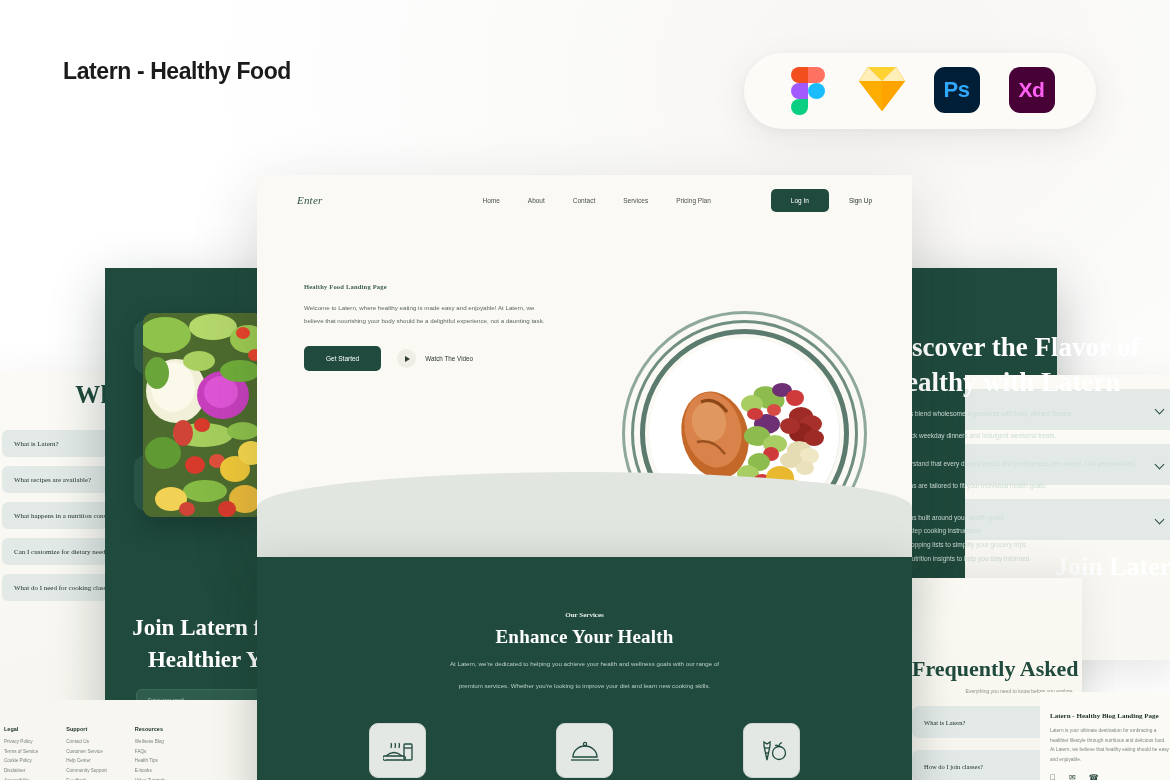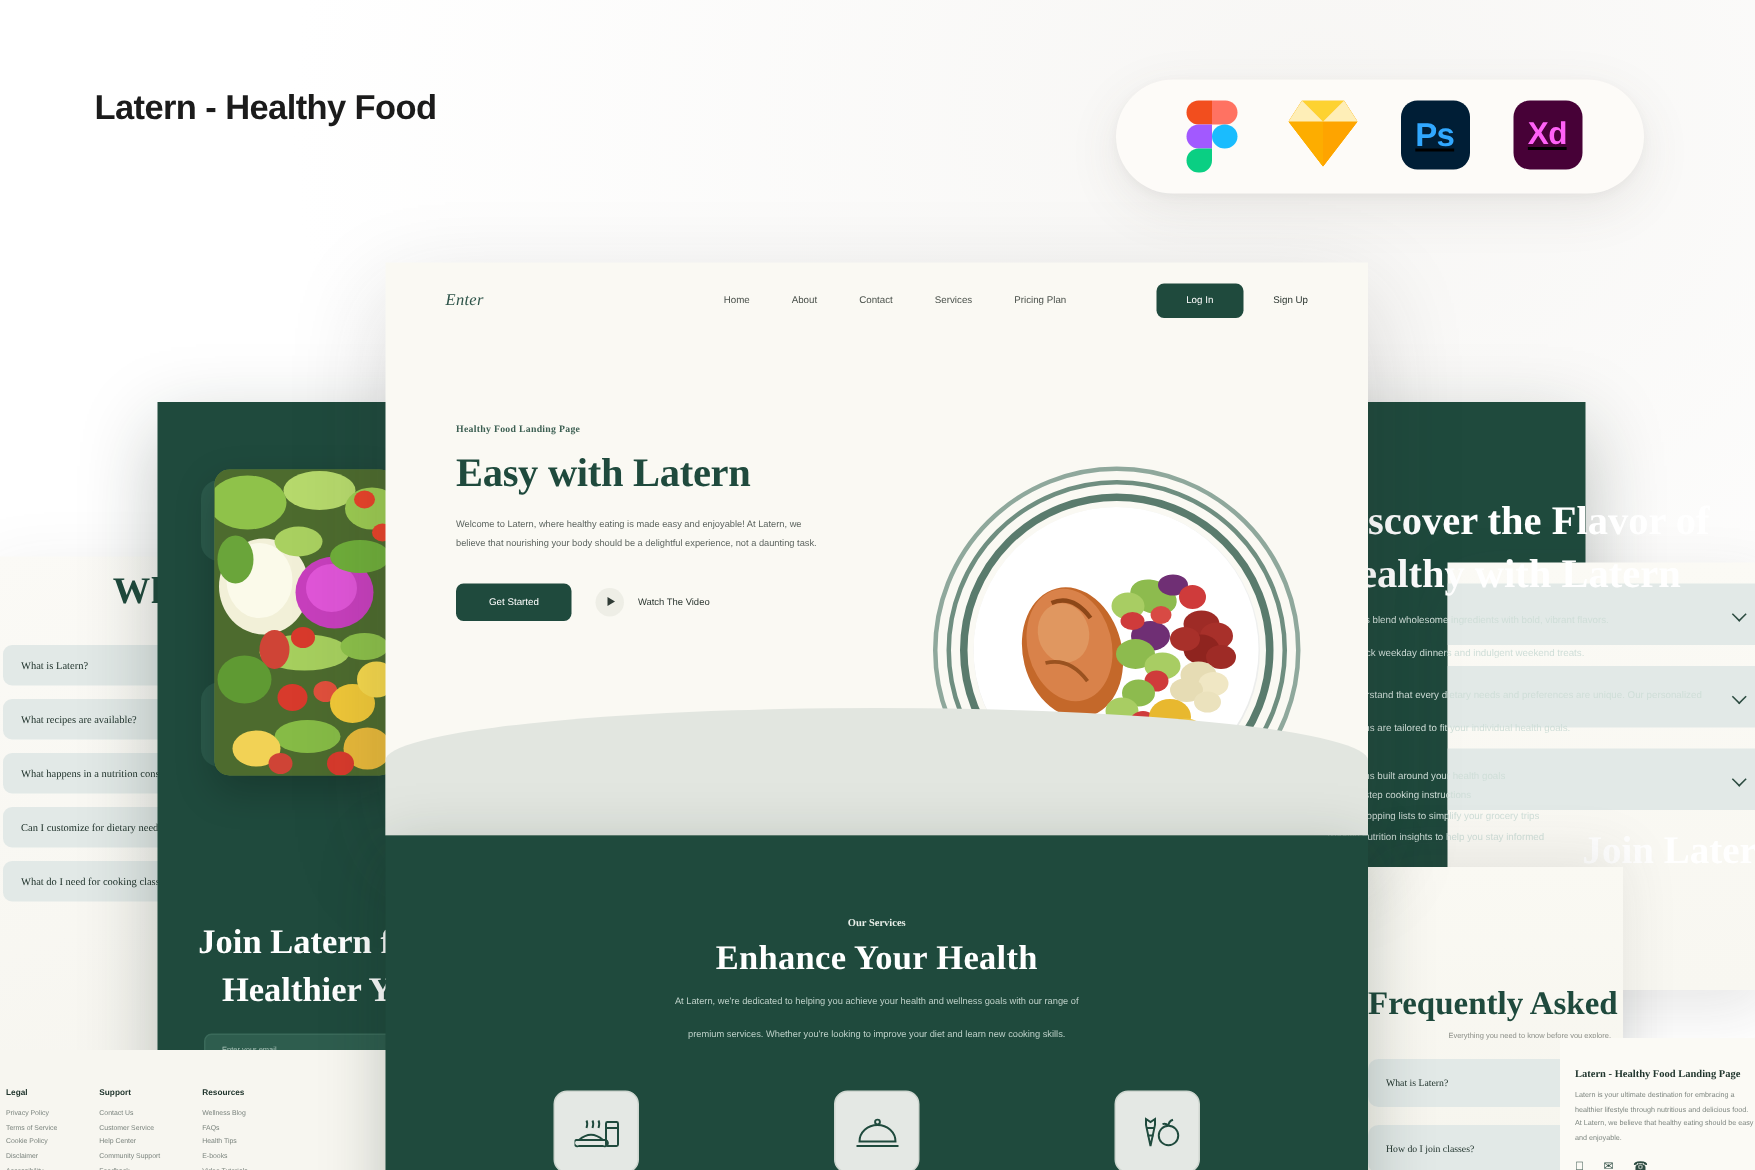--- a/index.html
+++ b/index.html
@@ -23,21 +23,20 @@
     line-height: 1.45;
   }
 
   
   .app-badge {
     position: absolute; left: 744px; top: 53px; width: 352px; height: 76px;
     background: #fdfbf8; border-radius: 38px; z-index: 40;
     display: flex; align-items: center; justify-content: space-around;
     padding: 0 26px;
     box-shadow: 0 10px 34px rgba(90,80,70,0.10), 0 2px 8px rgba(0,0,0,0.04);
-    text-decoration: underline;
   }
   .app-icon { width: 48px; height: 48px; position: relative; flex: 0 0 auto; }
 
   
   .figma { width: 34px; height: 48px; position: relative; margin: 0 auto; }
   .figma i { position: absolute; display: block; }
   .fg-a { width: 17px; height: 16px; left: 0;  top: 0;  background: #f24e1e; border-radius: 8px 0 0 8px; }
   .fg-b { width: 17px; height: 16px; left: 17px; top: 0; background: #ff7262; border-radius: 0 8px 8px 0; }
   .fg-c { width: 17px; height: 16px; left: 0;  top: 16px; background: #a259ff; border-radius: 8px 0 0 8px; }
   .fg-d { width: 17px; height: 16px; left: 17px; top: 16px; background: #1abcfe; border-radius: 50%; }
@@ -259,21 +258,21 @@
   .services {
     position: absolute; left: 257px; top: 557px; width: 655px; height: 273px;
     background: #1f4a3d; z-index: 21; overflow: hidden;
     box-shadow: 0 10px 40px rgba(20,40,33,0.25);
   }
   .svc-eyebrow {
     text-align: center; margin-top: 54px; font-family: "Liberation Serif", serif;
     font-size: 7px; color: #e8efe9; font-weight: 700;
   }
   .svc-h2 {
-    text-align: center; font-family: "Liberation Serif", serif; font-size: 23px;
+    text-align: center; font-family: "Liberation Serif", serif; font-size: 19px;
     color: #ffffff; font-weight: 700; margin-top: 7px; letter-spacing: 0.2px;
   }
   .svc-p { text-align: center; font-size: 6.2px; color: #bdd0c8; line-height: 2.1; margin-top: 9px; }
   .svc-icons { display: flex; justify-content: center; gap: 130px; margin-top: 31px; }
   .svc-icon-box {
     width: 57px; height: 55px; border-radius: 9px; background: #e4e8e4;
     display: flex; align-items: center; justify-content: center;
     border: 1px solid #cfd6d0;
   }
 </style>
@@ -444,21 +443,21 @@
       <span>What is Latern?</span>
       <span class="chev"></span>
     </div>
     <div class="rb-row">
       <span>How do I join classes?</span>
       <span class="chev"></span>
     </div>
   </div>
 
   <div class="footer-right">
-    <div class="fr-title">Latern - Healthy Food Landing Page</div>
+    <div class="fr-title">Latern - Healthy Blog Landing Page</div>
     <div class="fr-p">Latern is your ultimate destination for embracing a healthier lifestyle through nutritious and delicious food. At Latern, we believe that healthy eating should be easy and enjoyable.</div>
     <div class="fr-social">
       <i></i>
       <i>✉</i>
       <i>☎</i>
     </div>
   </div>
 
   <div class="hero-card">
     <div class="nav">
@@ -473,21 +472,20 @@
       <div class="nav-right">
         <button class="btn-login">Log In</button>
         <a href="#" class="link-signup">Sign Up</a>
       </div>
     </div>
 
     <div class="hero-body">
       <div class="hero-left">
         <div class="eyebrow">Healthy Food Landing Page</div>
         <div class="hero-h1">
-          <div>Easy with Latern</div>
         </div>
         <div class="hero-p">Welcome to Latern, where healthy eating is made easy and enjoyable! At Latern, we believe that nourishing your body should be a delightful experience, not a daunting task.</div>
         <div class="hero-cta">
           <button class="btn-started">Get Started</button>
           <div class="watch">
             <span class="play-circle">
                 <span class="play-tri"></span>
               </span>
             <span class="watch-label">Watch The Video</span>
           </div>

